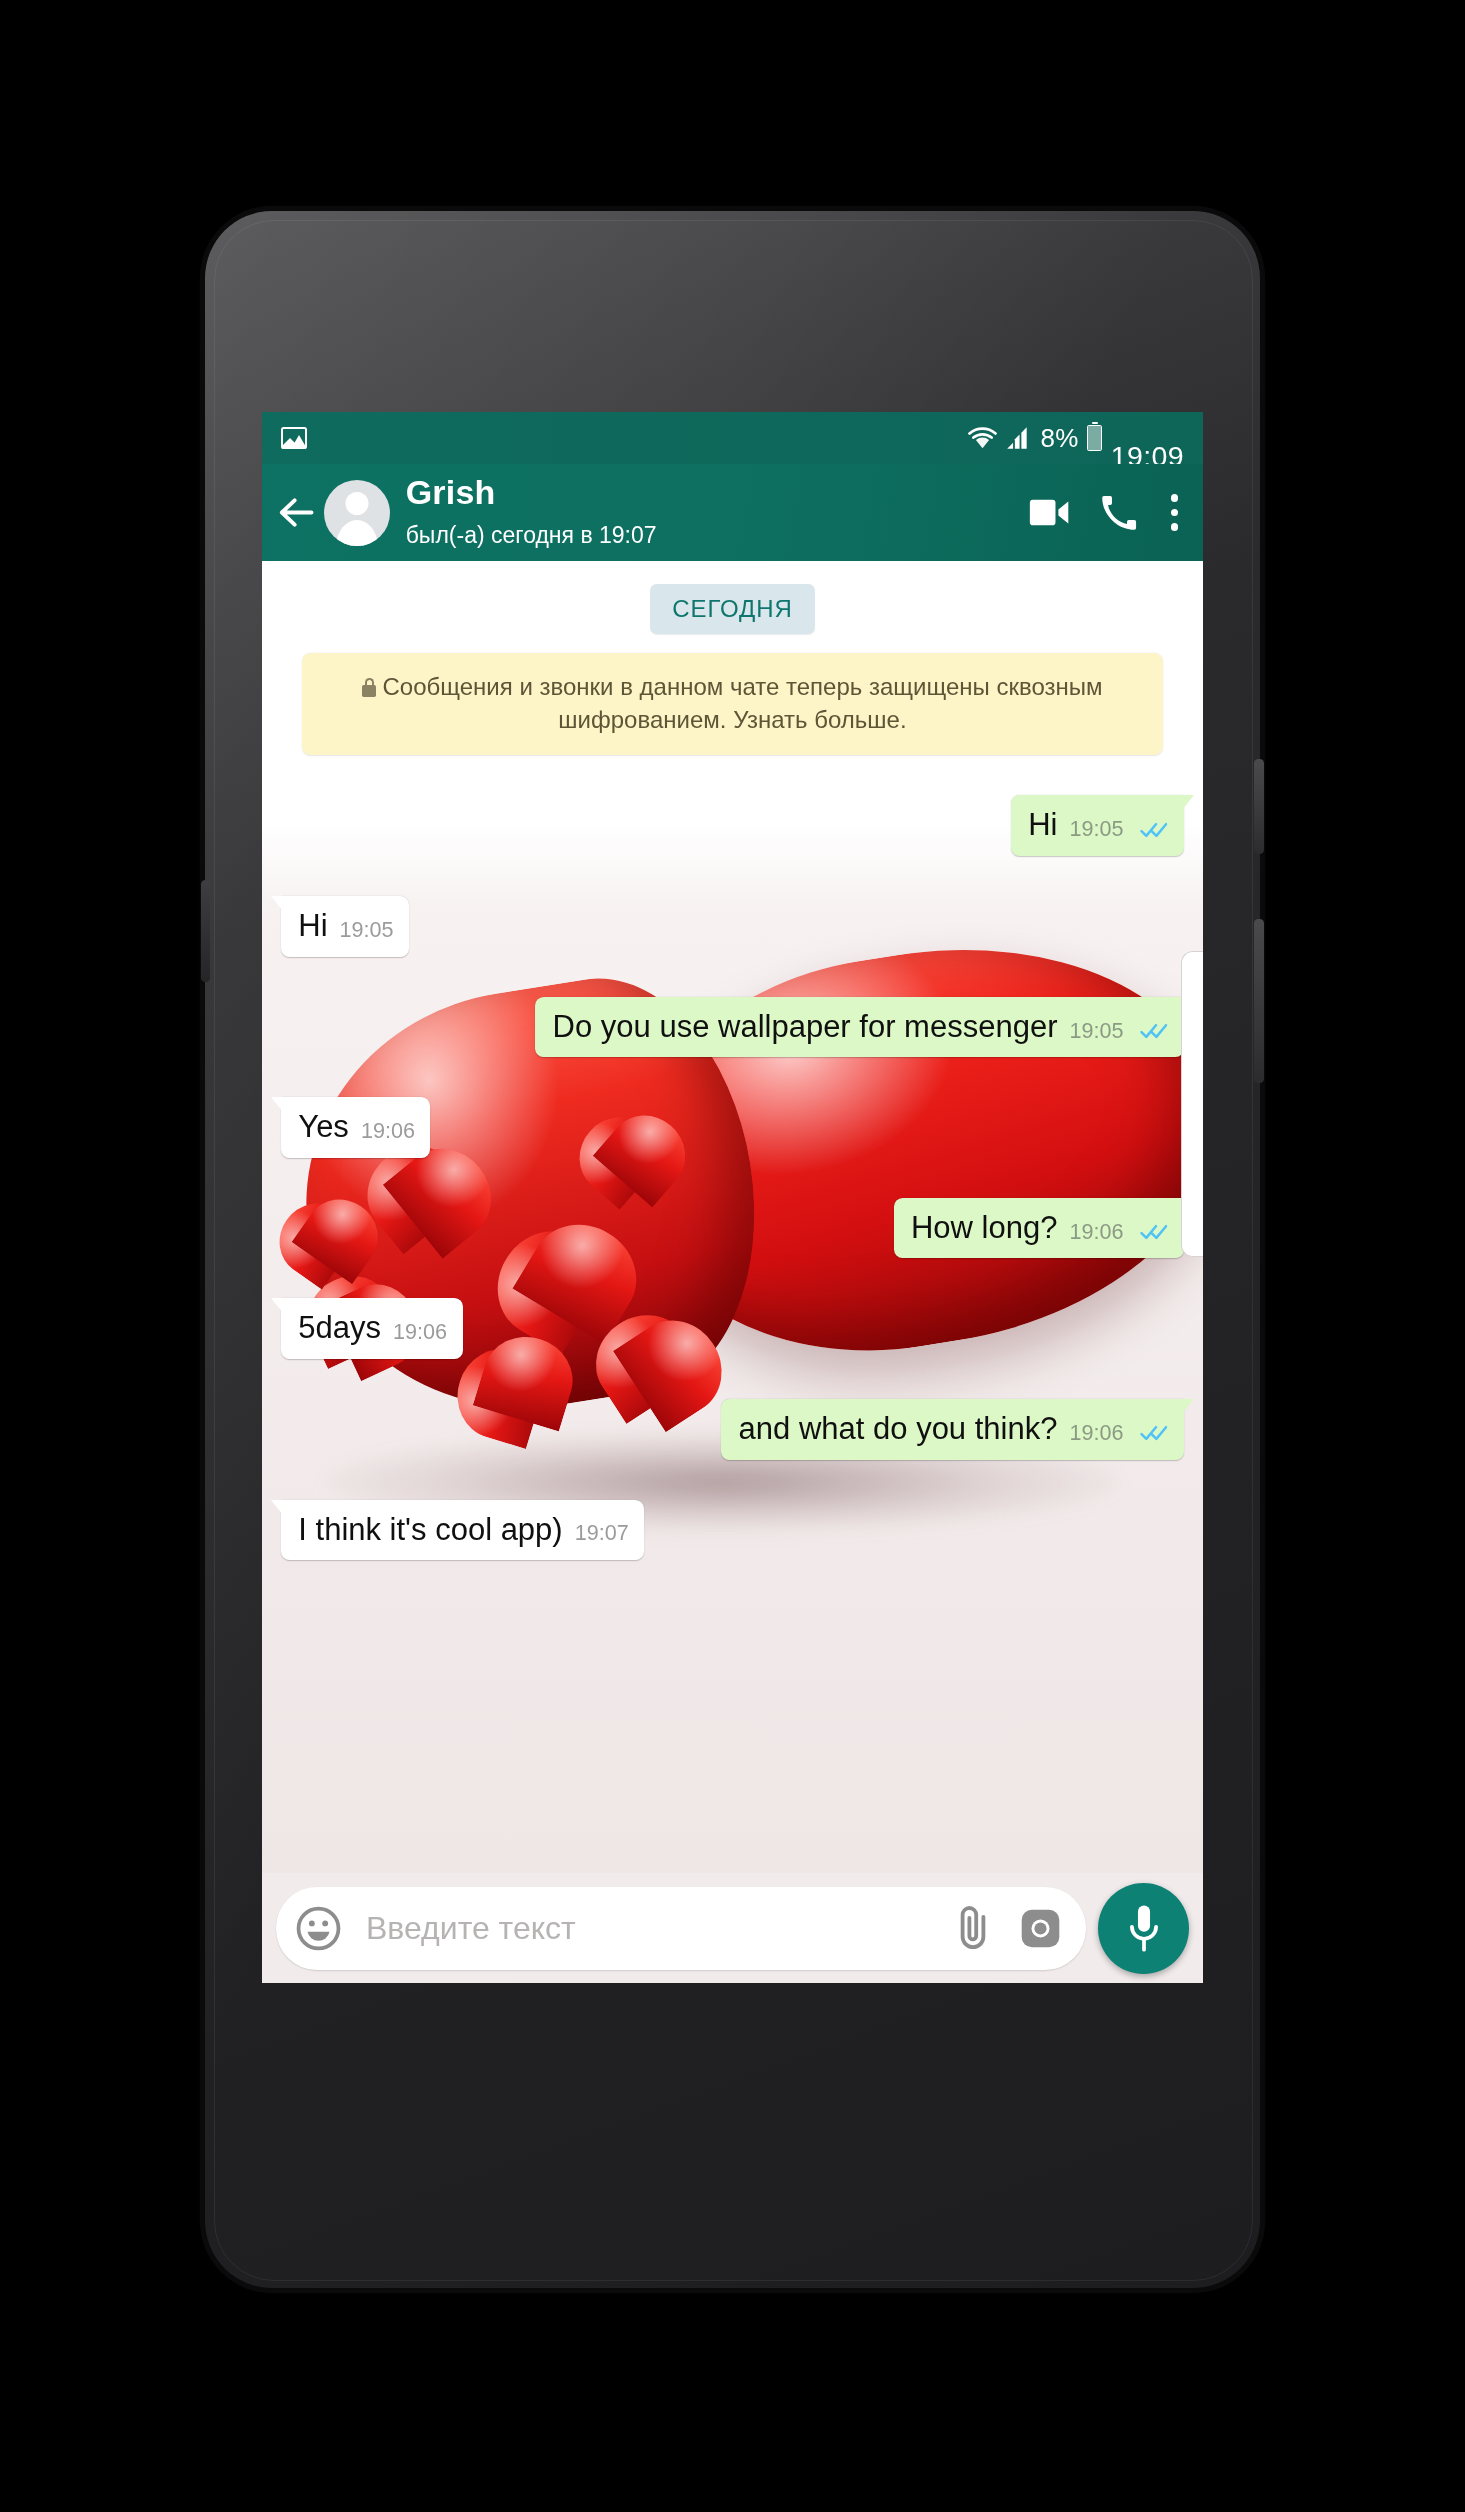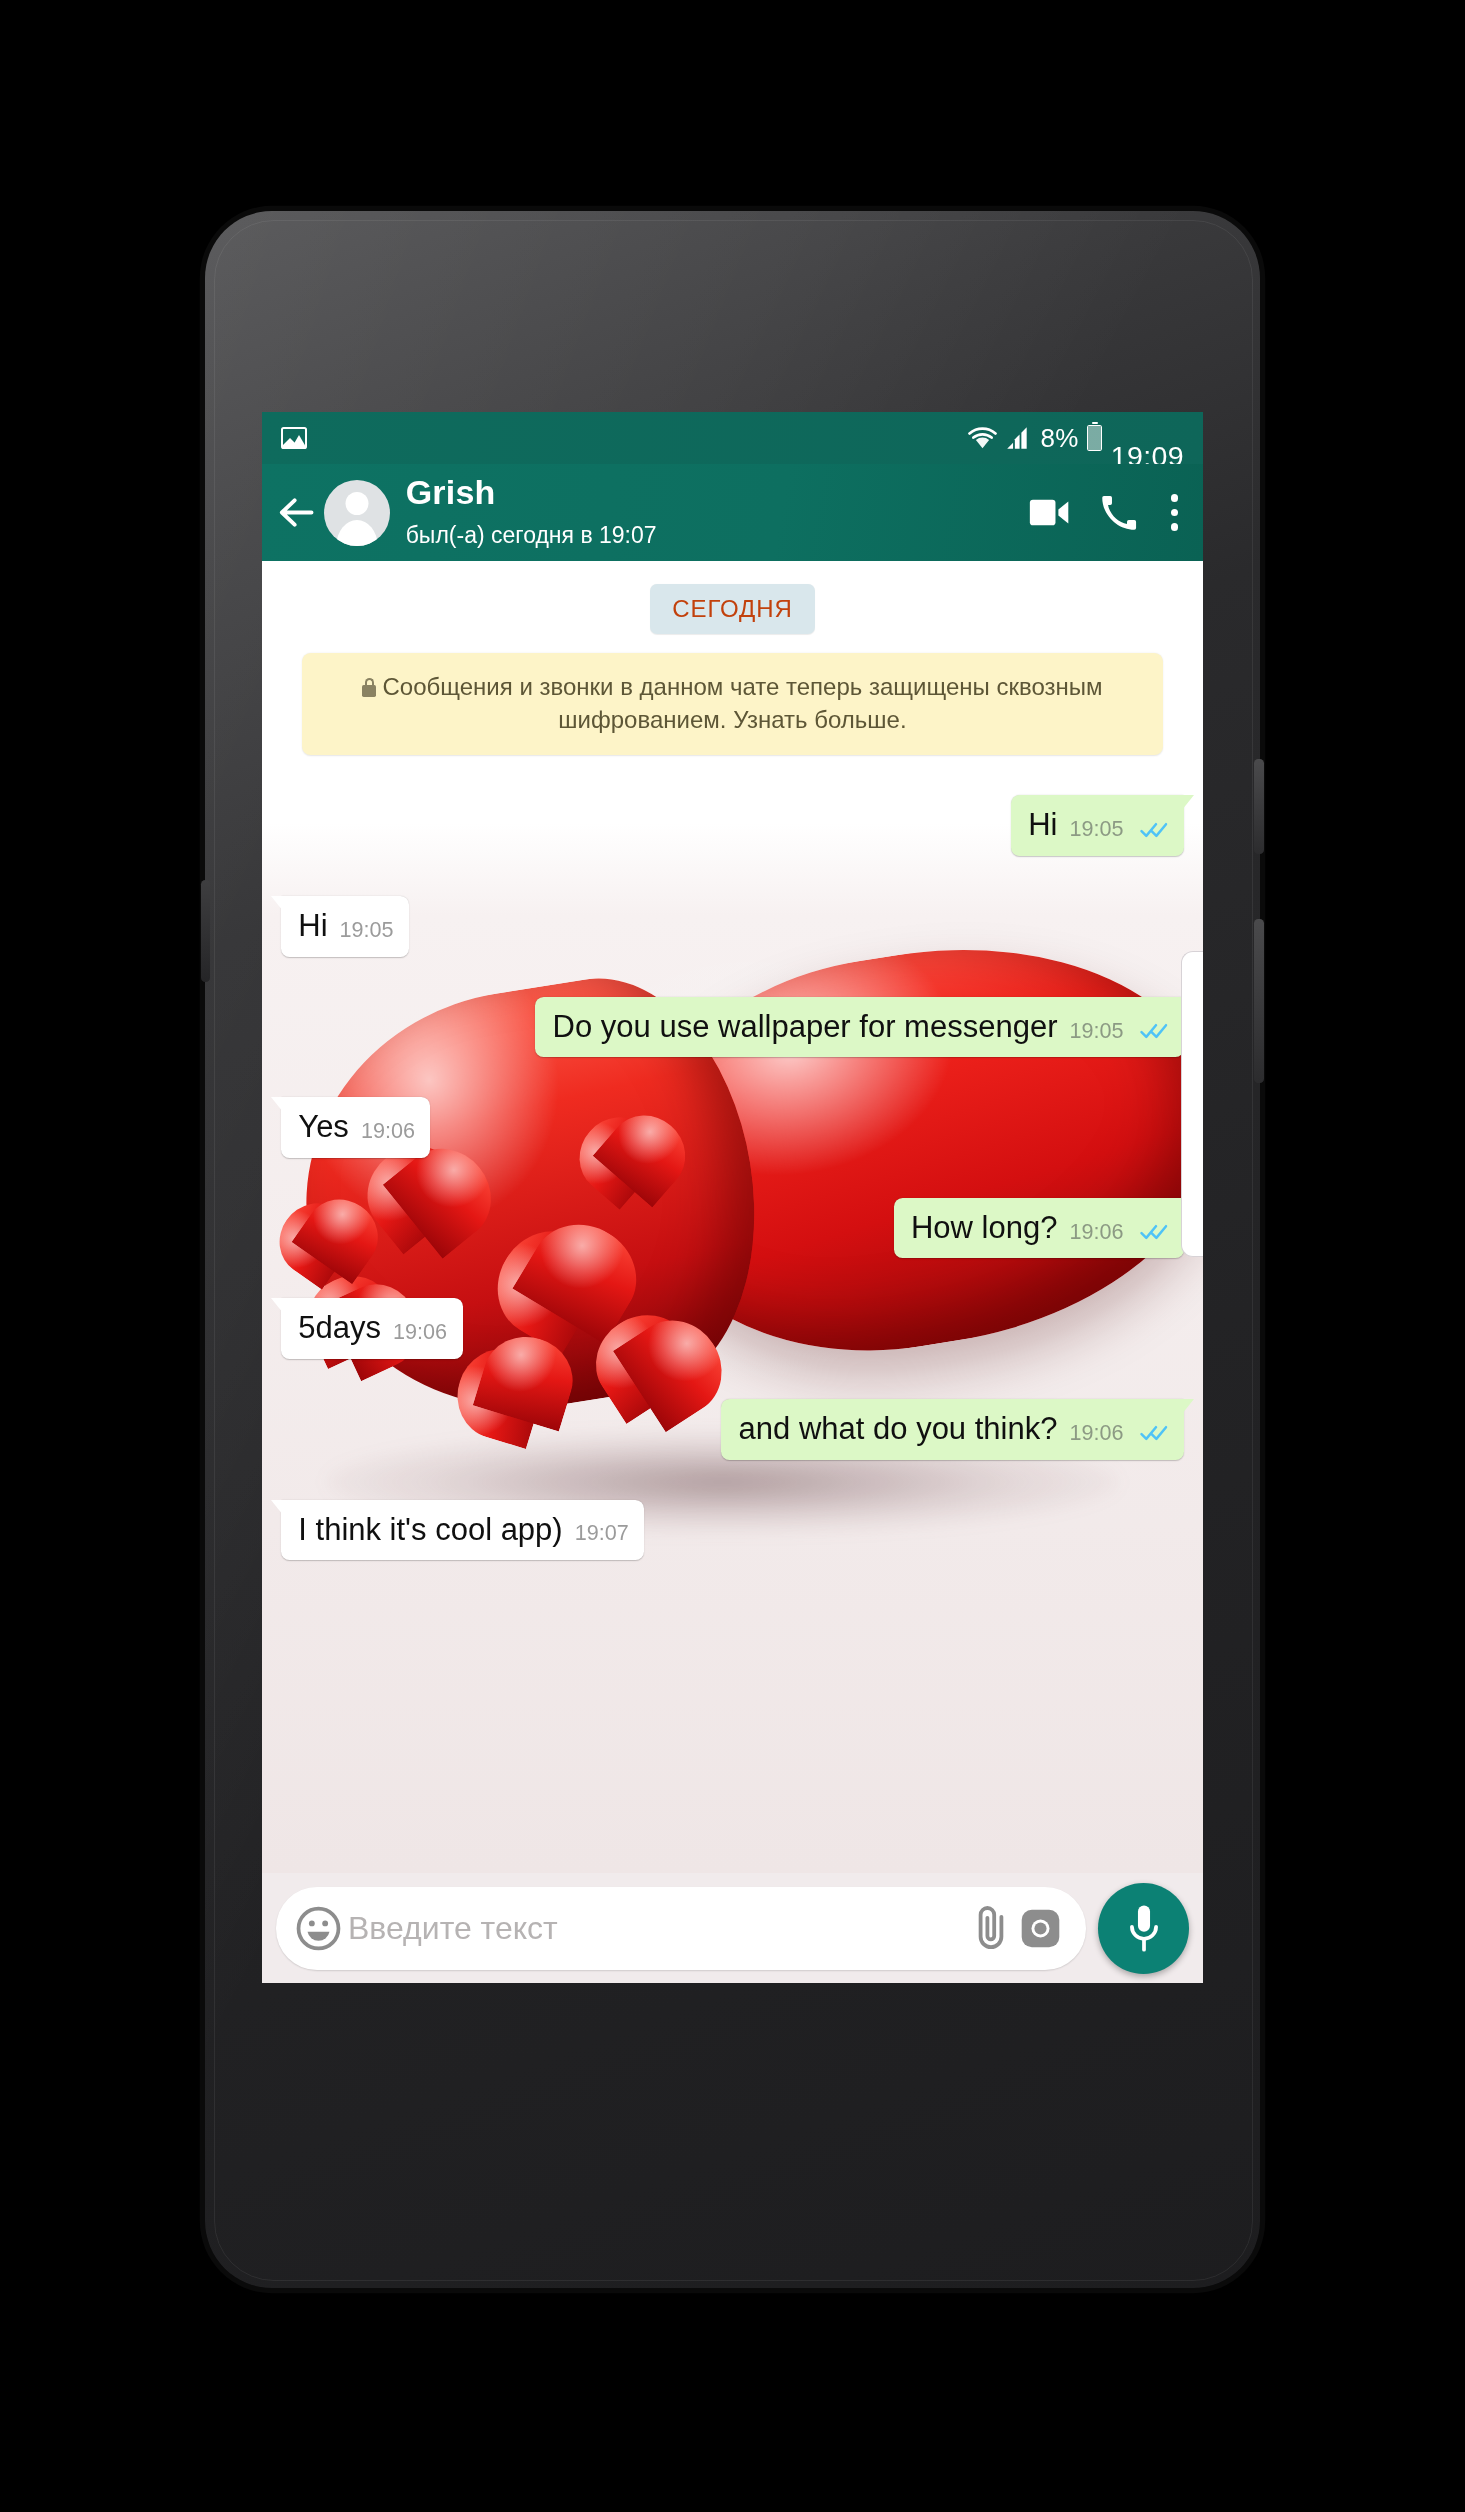--- a/index.html
+++ b/index.html
@@ -307,21 +307,21 @@
     position: relative;
     z-index: 2;
     padding: 14px 0 0 0;
     height: 100%;
     box-sizing: border-box;
   }
 
   .day-chip-row { display: flex; justify-content: center; margin: 8.6px 0 19px 0; }
   .day-chip {
     background: #d9e7ec;
-    color: #c2410c;
+    color: #0f766e;
     font-size: 24px;
     letter-spacing: 0.9px;
     padding: 11.2px 22.4px;
     border-radius: 7px;
     box-shadow: 0 0.9px 0.9px rgba(0,0,0,0.08);
   }
 
   .encrypt-row { display: flex; justify-content: center; padding: 0 40px; }
   .encrypt-note {
     background: #fdf4c8;
@@ -436,21 +436,21 @@
   .input-pill {
     flex: 1 1 auto;
     height: 83px;
     background: #ffffff;
     border-radius: 41px;
     display: flex;
     align-items: center;
     padding: 0 22.4px 0 19px;
     box-sizing: border-box;
     box-shadow: 0 0.9px 1.7px rgba(0,0,0,0.14);
-    gap: 6px;
+    gap: 24px;
   }
   .emoji-icon { width: 47px; height: 47px; flex: 0 0 auto; cursor: pointer; }
   .input-placeholder {
     flex: 1 1 auto;
     font-size: 32px;
     color: #b6b3b3;
     white-space: nowrap;
     overflow: hidden;
   }
   .clip-icon { width: 40px; height: 48px; flex: 0 0 auto; cursor: pointer; }

